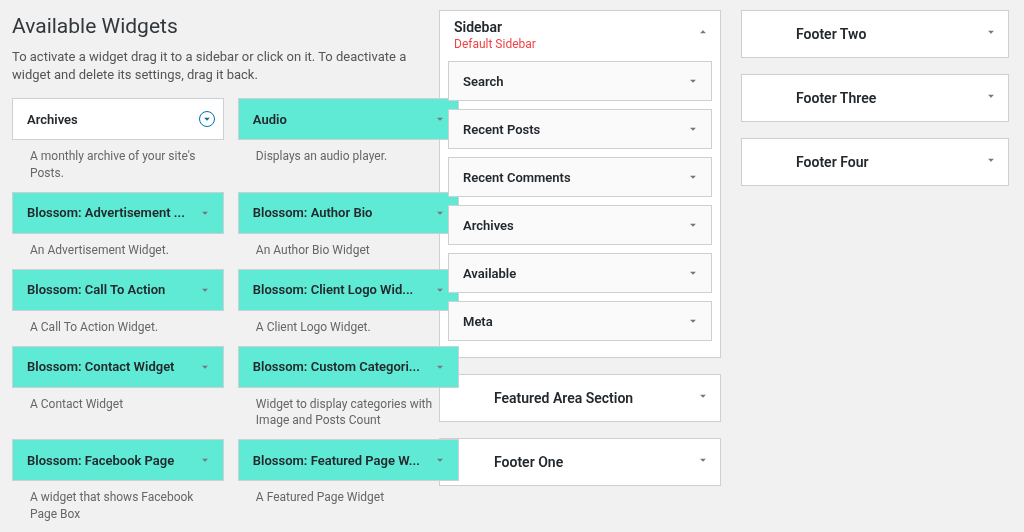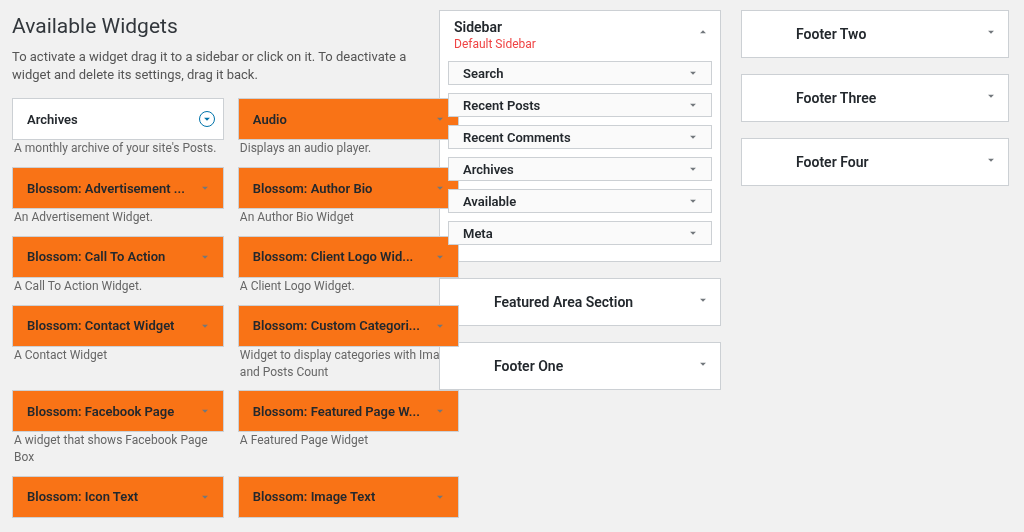--- a/index.html
+++ b/index.html
@@ -43,21 +43,21 @@
     }
     .widget-grid {
       display: grid;
       grid-template-columns: 1fr 1fr;
       gap: 0 14px;
     }
     .widget-cell {
       margin-bottom: 10px;
     }
     .widget-box {
-      background: #f97316;
+      background: #5eead4;
       border: 1px solid #ccd0d4;
       position: relative;
       height: 42px;
       display: flex;
       align-items: center;
       padding: 0 38px 0 14px;
       cursor: move;
     }
     .widget-box.open {
       background: #fff;
@@ -90,22 +90,23 @@
     .widget-toggle.circle {
       border: 1px solid #0073aa;
       border-radius: 50%;
       color: #0073aa;
       width: 16px;
       height: 16px;
     }
     .widget-desc {
       color: #666;
       font-size: 12px;
-      padding: 0 2px 0 2px;
+      padding: 8px 2px 0 2px;
       line-height: 1.4;
+      margin-left: 16px;
     }
     .area-box {
       background: #fff;
       border: 1px solid #ccd0d4;
       margin-bottom: 16px;
     }
     .area-header {
       position: relative;
       padding: 8px 38px 10px 14px;
       cursor: pointer;
@@ -134,21 +135,21 @@
       width: 14px;
       height: 14px;
     }
     .area-body {
       padding: 0 8px 8px 8px;
     }
     .assigned-widget {
       background: #fafafa;
       border: 1px solid #ccd0d4;
       position: relative;
-      height: 24px;
+      height: 40px;
       display: flex;
       align-items: center;
       padding: 0 38px 0 14px;
       margin-bottom: 8px;
       cursor: move;
     }
     .assigned-widget .widget-title {
       font-weight: 600;
     }
   </style>

